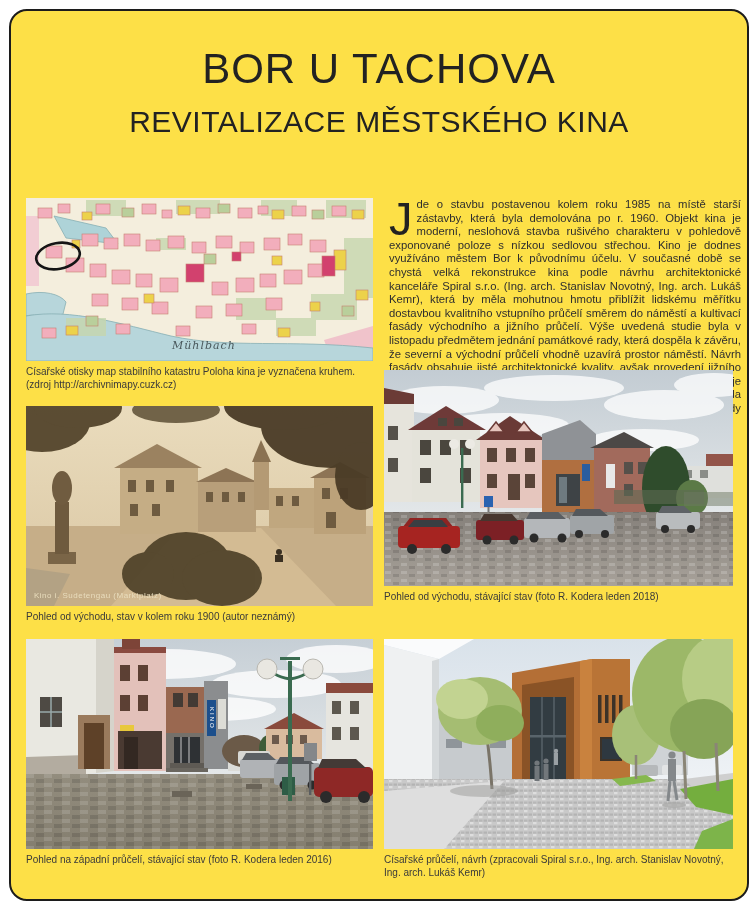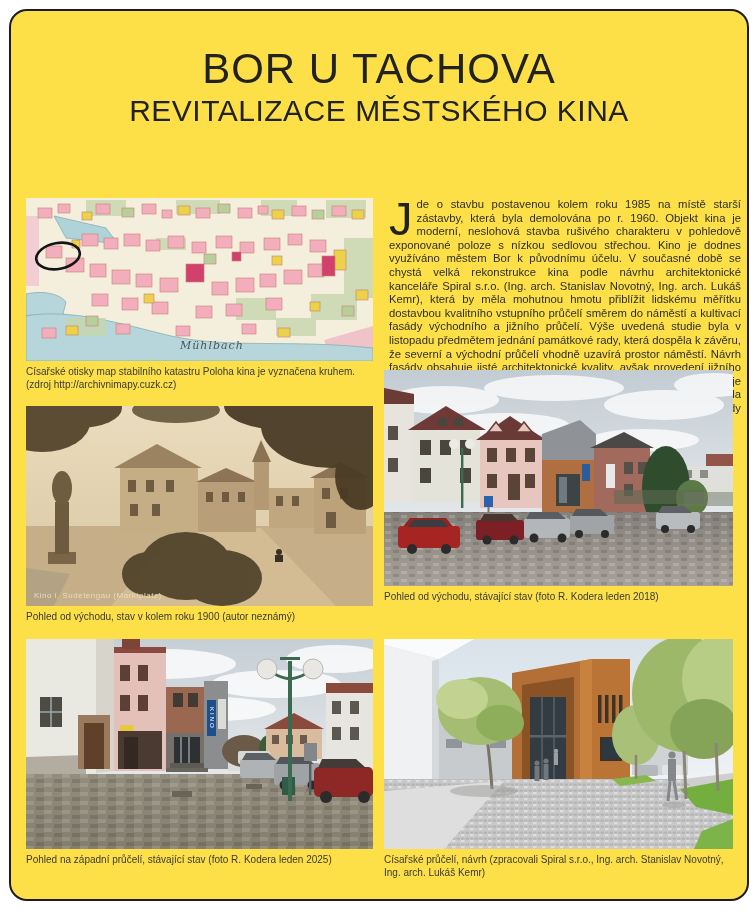--- a/index.html
+++ b/index.html
@@ -1,31 +1,31 @@
 <!DOCTYPE html>
 <html><head>
 <meta charset="utf-8">
 <style>
   html,body{margin:0;padding:0;background:#ffffff;width:756px;height:910px;overflow:hidden;
     font-family:"Liberation Sans", sans-serif;color:#2b2b2b;}
   .page{position:absolute;left:9px;top:9px;width:736px;height:888px;
     border:2px solid #1c1c1c;border-radius:18px;background:#fde047;}
   .hdr{position:absolute;left:0;top:36px;width:736px;text-align:center;color:#222;}
   .title{font-size:42px;letter-spacing:1px;line-height:44px;}
-  .subtitle{font-size:30px;letter-spacing:0.5px;line-height:34px;margin-top:3px;}
+  .subtitle{font-size:30px;letter-spacing:0.5px;line-height:34px;margin-top:14px;}
   .fig{position:absolute;}
   .img{position:relative;overflow:hidden;background:#eee;}
   .img svg{display:block;}
   figure{margin:0;}
   figcaption{font-size:10px;line-height:13px;color:#3a3a3a;margin-top:4px;}
   .article{position:absolute;left:378px;top:187px;width:352px;
     font-size:11.3px;line-height:13.6px;text-align:justify;color:#2e2e2e;}
   .dropcap{float:left;font-size:47px;line-height:37px;padding:2px 4px 0 0;color:#222;}
   .map-label{position:absolute;left:146px;top:141px;font-family:"DejaVu Serif",serif;
-    font-style:italic;font-size:11px;color:#49585c;letter-spacing:1px;margin-left:8px;}
+    font-style:italic;font-size:11px;color:#49585c;letter-spacing:1px;}
   .photo-label{position:absolute;left:8px;bottom:6px;font-size:8px;color:#e9ddbd;letter-spacing:0.5px;}
   .kino-sign{position:absolute;left:181px;top:61px;width:9px;height:36px;background:#1c4f8c;
     color:#fff;font-size:6px;line-height:8px;text-align:center;
     display:flex;flex-direction:column;align-items:center;justify-content:center;
     writing-mode:vertical-lr;letter-spacing:2px;}
   
   .f-map{left:15px;top:187px;} .f-map .img{width:347px;height:163px;}
   .f-hist{left:15px;top:395px;} .f-hist .img{width:347px;height:200px;}
   .f-east{left:373px;top:359px;} .f-east .img{width:349px;height:216px;}
   .f-west{left:15px;top:628px;} .f-west .img{width:347px;height:210px;}
@@ -441,21 +441,21 @@
           <rect x="262" y="22" width="4" height="140" fill="#3a6b50"></rect>
           <path d="M264,40 C 252,38 244,34 242,26" stroke="#3a6b50" stroke-width="3" fill="none"></path>
           <path d="M264,40 C 276,38 284,34 286,26" stroke="#3a6b50" stroke-width="3" fill="none"></path>
           <rect x="254" y="18" width="20" height="3" fill="#3a6b50"></rect>
           <circle cx="241" cy="30" r="10" fill="#e9e7e1" stroke="#b9b7b0" stroke-width="1"></circle>
           <circle cx="287" cy="30" r="10" fill="#e9e7e1" stroke="#b9b7b0" stroke-width="1"></circle>
         </g>
       </svg>
       <div class="kino-sign">KINO</div>
     </div>
-    <figcaption>Pohled na západní průčelí, stávající stav (foto R. Kodera leden 2025)</figcaption>
+    <figcaption>Pohled na západní průčelí, stávající stav (foto R. Kodera leden 2016)</figcaption>
   </figure>
 
   <figure class="fig f-prop">
     <div class="img">
       <svg width="349" height="210" viewBox="0 0 349 210" preserveAspectRatio="none">
         <defs>
           <linearGradient id="sky5" x1="0" y1="0" x2="0" y2="1">
             <stop offset="0" stop-color="#d9e2ea"></stop>
               <stop offset="1" stop-color="#f0f3f6"></stop>
           </linearGradient>

